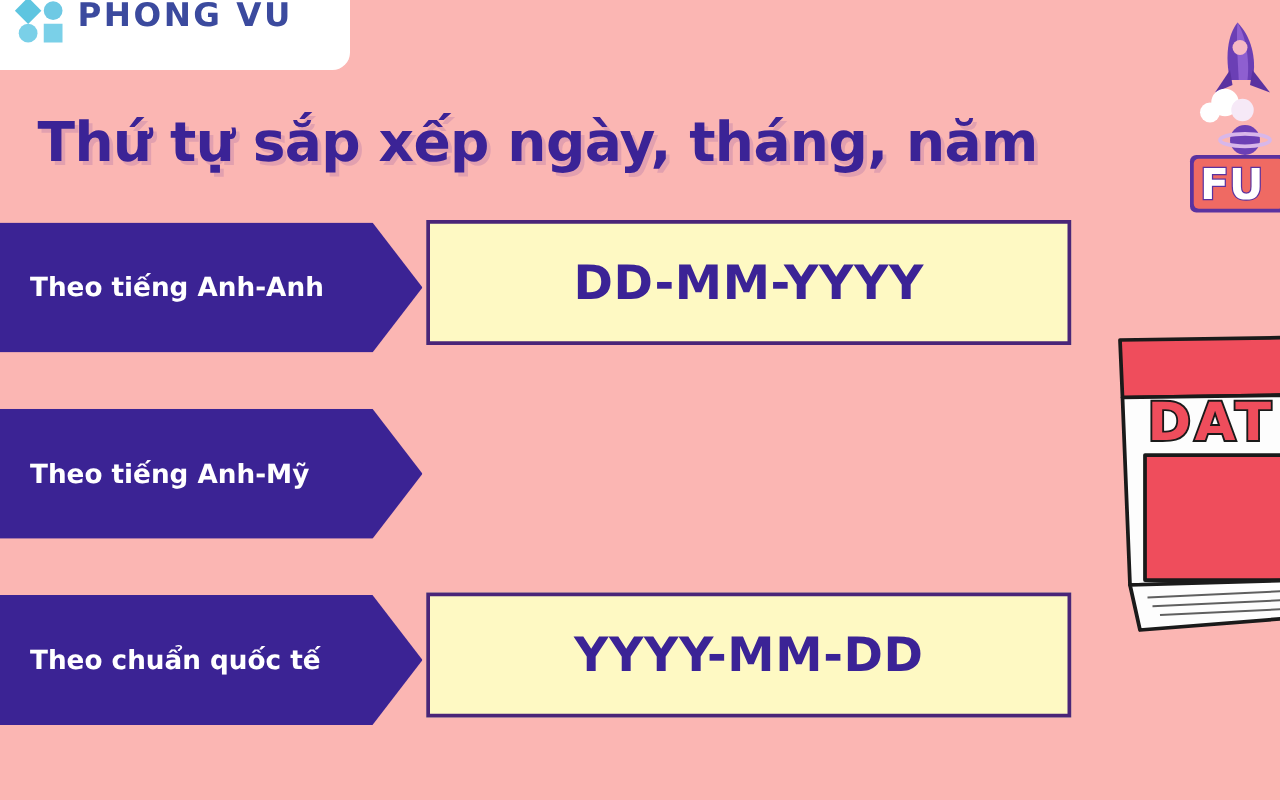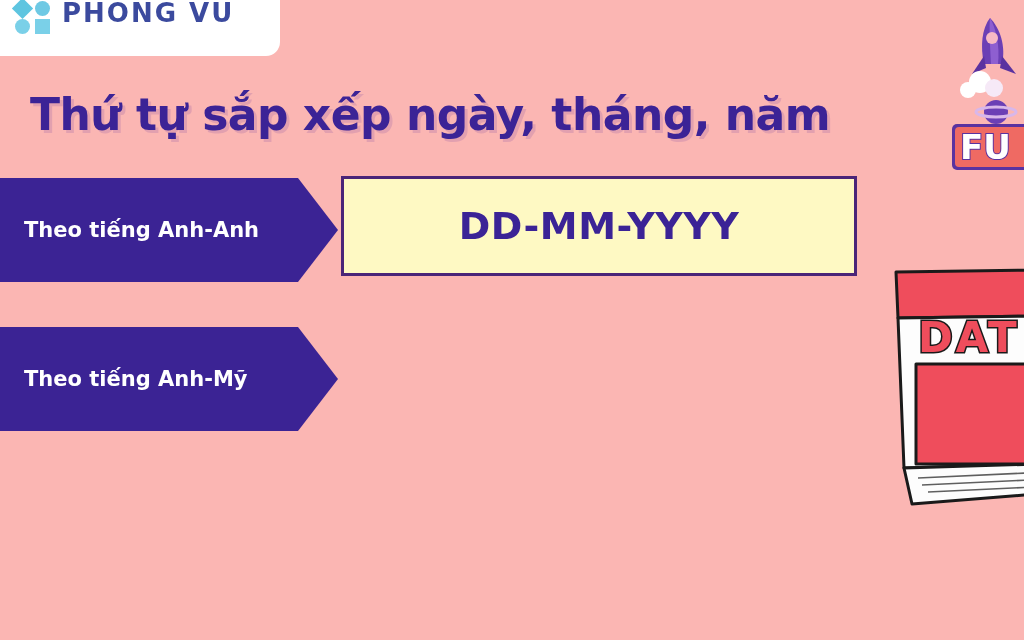--- a/index.html
+++ b/index.html
@@ -248,14 +248,22 @@
       <span class="format-text">DD-MM-YYYY</span>
     </div>
   </div>
 
   <div class="row" id="row-1">
     <div class="arrow-label">
       <span class="arrow-text">Theo tiếng Anh-Mỹ</span>
     </div>
   </div>
 
+  <div class="row" id="row-2">
+    <div class="arrow-label">
+      <span class="arrow-text">Theo chuẩn quốc tế</span>
+    </div>
+    <div class="format-box">
+      <span class="format-text">YYYY-MM-DD</span>
+    </div>
+  </div>
 
 </div>
 
 </body></html>

